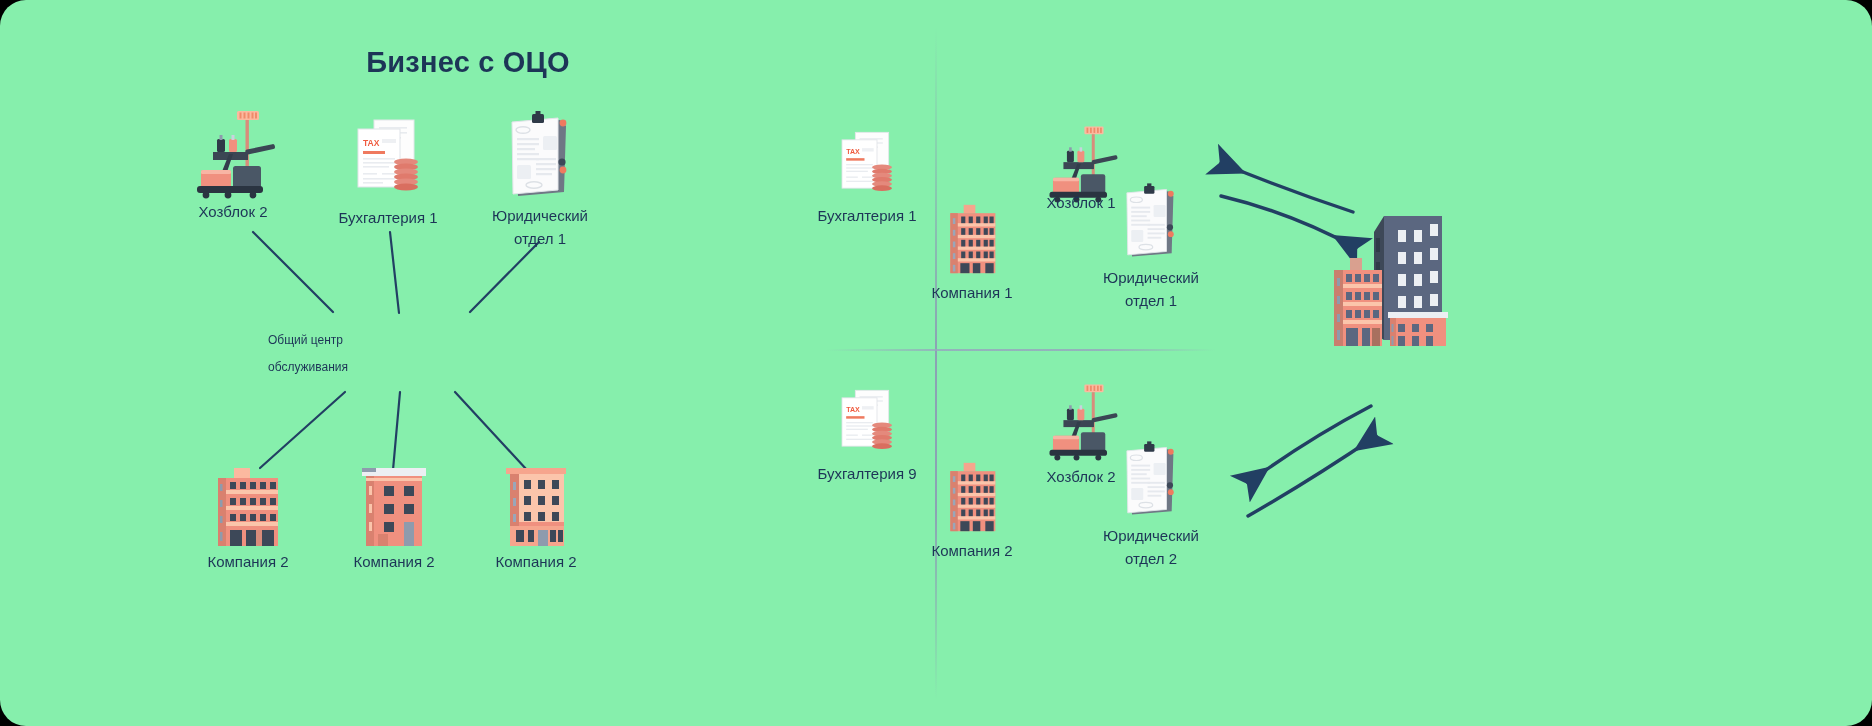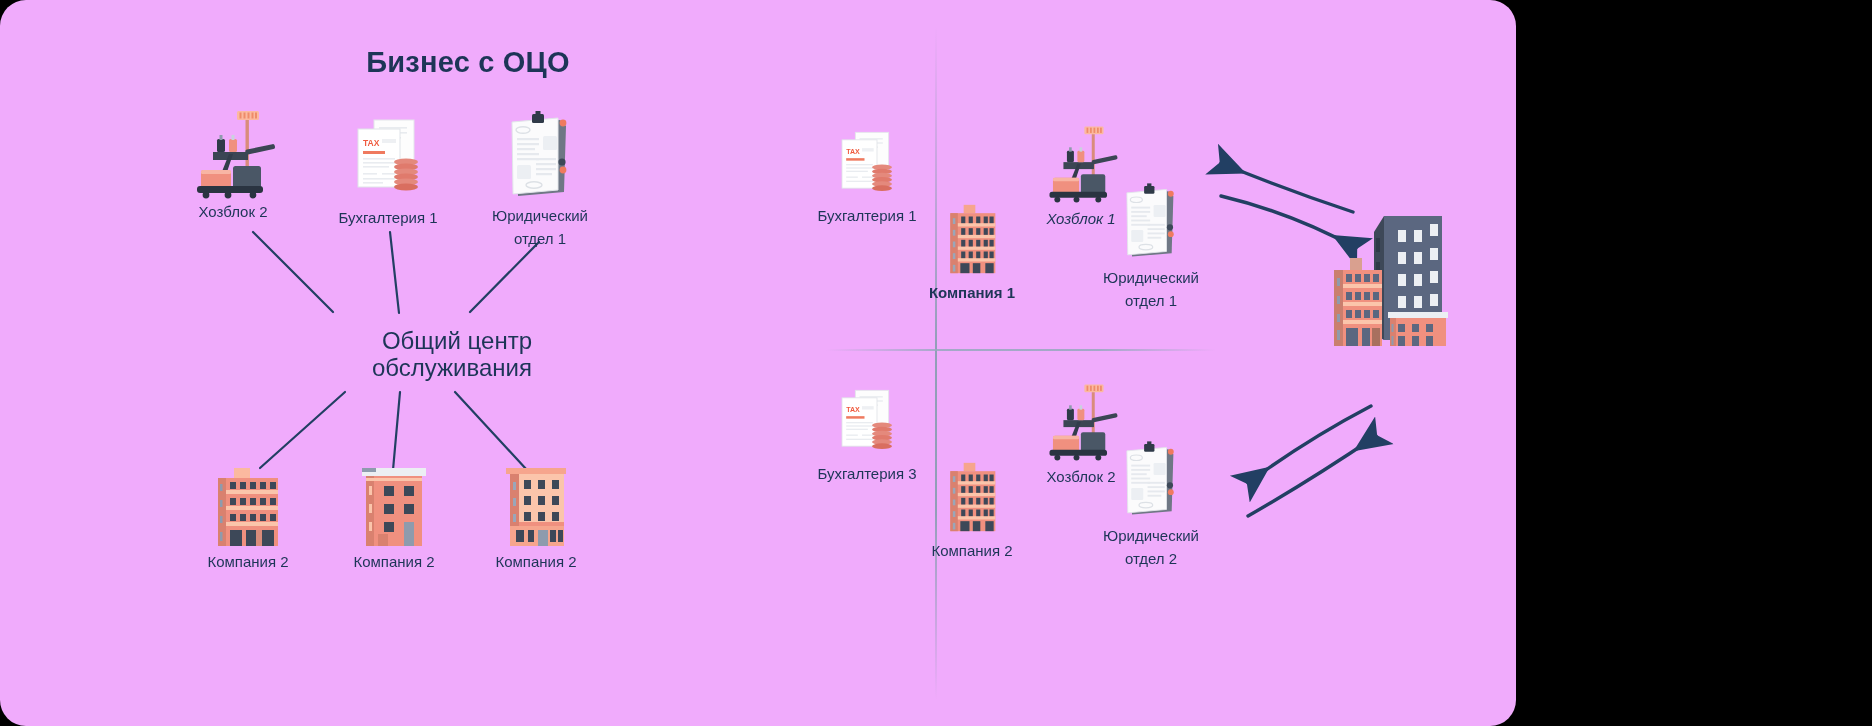--- a/index.html
+++ b/index.html
@@ -1,29 +1,29 @@
 <!DOCTYPE html>
 <html><head>
 <meta charset="utf-8">
 <style>
   html,body{margin:0;padding:0;background:#000;}
   body{width:1872px;height:726px;overflow:hidden;font-family:"Liberation Sans",sans-serif;}
-  #card{position:absolute;left:0;top:0;width:1516px;height:726px;background:#f0abfc;border-radius:26px;overflow:hidden;}
+  #card{position:absolute;left:0;top:0;width:1872px;height:726px;background:#86efac;border-radius:26px;overflow:hidden;}
   .half{position:absolute;top:0;height:726px;}
   #left{left:0;width:936px;}
   #right{left:936px;width:936px;}
   .title{position:absolute;width:100%;text-align:center;font-size:29px;font-weight:bold;color:#1d3557;letter-spacing:.2px;}
   .vdiv{position:absolute;left:935px;top:26px;width:2px;height:674px;
         background:linear-gradient(to bottom,rgba(160,175,195,0) 0%,rgba(140,158,180,.95) 48%,rgba(140,158,180,.95) 72%,rgba(160,175,195,0) 100%);}
   .hdiv{position:absolute;height:2px;
         background:linear-gradient(to right,rgba(170,185,205,0) 0%,rgba(150,168,190,.85) 30%,rgba(150,168,190,.85) 70%,rgba(170,185,205,0) 100%);}
   .node{position:absolute;}
   .lbl{position:absolute;text-align:center;font-size:15px;line-height:23px;color:#1d3557;white-space:pre-line;}
   .lbl.big{font-size:19px;line-height:26px;}
-  .hub{position:absolute;text-align:right;font-size:24px;line-height:27px;color:#1d3557;white-space:pre-line;}
+  .hub{position:absolute;text-align:left;font-size:12px;line-height:27px;color:#1d3557;white-space:pre-line;}
   svg{display:block;overflow:visible;}
   .edges{position:absolute;left:0;top:0;width:936px;height:726px;pointer-events:none;}
   .arrows{position:absolute;left:0;top:0;width:936px;height:726px;pointer-events:none;}
 </style>
 </head>
 <body>
 
 <div id="card">
 
   <div class="half" id="left">
@@ -408,21 +408,21 @@
             <rect x="52" y="70" width="10" height="12"></rect>
         </g>
         <g fill="#9aa6b8">
             <rect x="13" y="16" width="3" height="7"></rect>
             <rect x="13" y="30" width="3" height="7"></rect>
             <rect x="13" y="44" width="3" height="7"></rect>
             <rect x="13" y="58" width="3" height="7"></rect>
             <rect x="13" y="72" width="3" height="8"></rect>
           </g>
       </svg>
-      <div class="lbl" style="left:-46px;top:78px;width:152px;font-weight:bold;">Компания 1</div>
+      <div class="lbl" style="left:-46px;top:78px;width:152px;">Компания 1</div>
     </div>
 
     <div class="node" style="left:110px;top:123px;">
       <svg width="68" height="80" viewBox="0 0 78 90">
         <rect x="44" y="3" width="22" height="9" rx="1.5" fill="#fbb99f"></rect>
         <g fill="#ef8b6a">
             <rect x="46.5" y="4.5" width="2" height="6"></rect>
             <rect x="50.5" y="4.5" width="2" height="6"></rect>
             <rect x="54.5" y="4.5" width="2" height="6"></rect>
             <rect x="58.5" y="4.5" width="2" height="6"></rect>
@@ -437,21 +437,21 @@
         <path d="M40 46 L30 76 L24 76 L36 46 Z" fill="#323d4b"></path>
         <rect x="52" y="42" width="30" height="5" rx="2" fill="#3b4654" transform="rotate(-12 52 42)"></rect>
         <rect x="8" y="62" width="30" height="18" rx="2.5" fill="#f0907f"></rect>
         <rect x="8" y="62" width="30" height="4" rx="1.6" fill="#f8b5a4"></rect>
         <rect x="40" y="58" width="28" height="22" rx="2.5" fill="#4a5766"></rect>
         <rect x="4" y="78" width="66" height="7" rx="3" fill="#2a3441"></rect>
         <circle cx="13" cy="87" r="3.4" fill="#2a3441"></circle>
           <circle cx="35" cy="87" r="3.4" fill="#2a3441"></circle>
           <circle cx="60" cy="87" r="3.4" fill="#2a3441"></circle>
       </svg>
-      <div class="lbl" style="left:-38px;top:84px;width:146px;font-style:italic;">Хозблок 1</div>
+      <div class="lbl" style="left:-38px;top:68px;width:146px;">Хозблок 1</div>
     </div>
 
     <div class="node" style="left:184px;top:184px;">
       <svg width="62" height="78" viewBox="0 0 72 90">
         <path d="M12 12 L56 8 L62 14 L60 80 L14 84 Z" fill="#6f7785"></path>
         <path d="M8 10 L54 6 L54 78 L9 82 Z" fill="#fbfbfc" stroke="#e2e5ea" stroke-width="1"></path>
         <rect x="28" y="2" width="12" height="9" rx="1.5" fill="#2f3a48"></rect>
         <rect x="31.5" y="-1" width="5" height="4" fill="#2f3a48"></rect>
         <circle cx="59" cy="11" r="3.4" fill="#ef7a5f"></circle>
         <circle cx="59" cy="58" r="3.4" fill="#ef7a5f"></circle>
@@ -500,21 +500,21 @@
           </g>
         <g>
           <ellipse cx="54" cy="44" rx="12" ry="3.4" fill="#e4897c"></ellipse>
             <ellipse cx="54" cy="49" rx="12" ry="3.4" fill="#e07a6c"></ellipse>
           <ellipse cx="54" cy="54" rx="12" ry="3.4" fill="#e4897c"></ellipse>
             <ellipse cx="54" cy="59" rx="12" ry="3.4" fill="#e07a6c"></ellipse>
           <ellipse cx="54" cy="64" rx="12" ry="3.4" fill="#e4897c"></ellipse>
             <ellipse cx="54" cy="69" rx="12" ry="3.4" fill="#d96e5f"></ellipse>
         </g>
       </svg>
-      <div class="lbl" style="left:-52px;top:74px;width:164px;">Бухгалтерия 3</div>
+      <div class="lbl" style="left:-52px;top:74px;width:164px;">Бухгалтерия 9</div>
     </div>
 
     <div class="node" style="left:6px;top:461px;">
       <svg width="60" height="72" viewBox="0 0 72 82">
         <rect x="26" y="0" width="14" height="10" fill="#f6a58d"></rect>
         <rect x="10" y="10" width="54" height="72" fill="#f0907f"></rect>
         <rect x="10" y="10" width="9" height="72" fill="#d9816f"></rect>
         <g fill="#fbc5ab">
             <rect x="19" y="22" width="45" height="4"></rect>
             <rect x="19" y="36" width="45" height="4"></rect>

